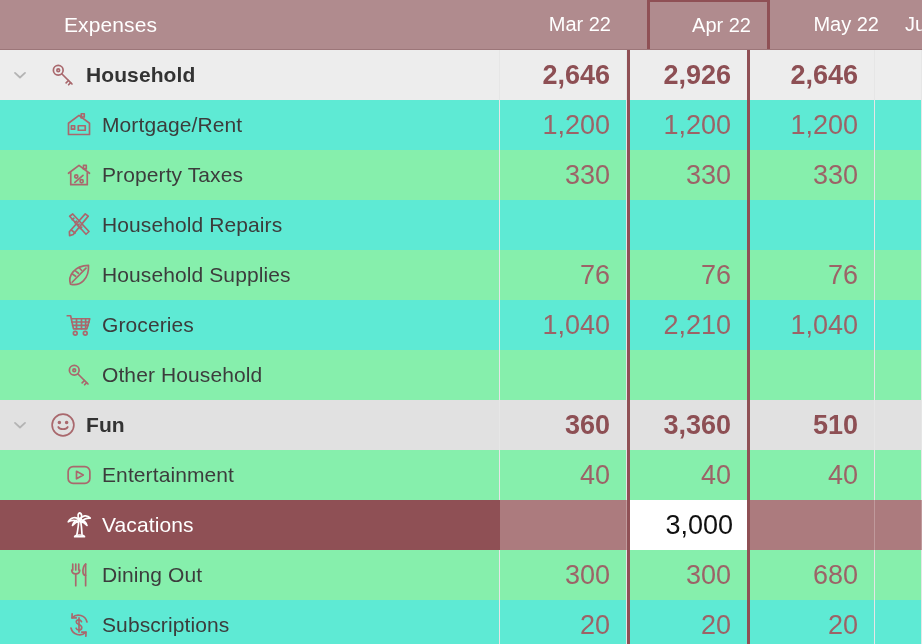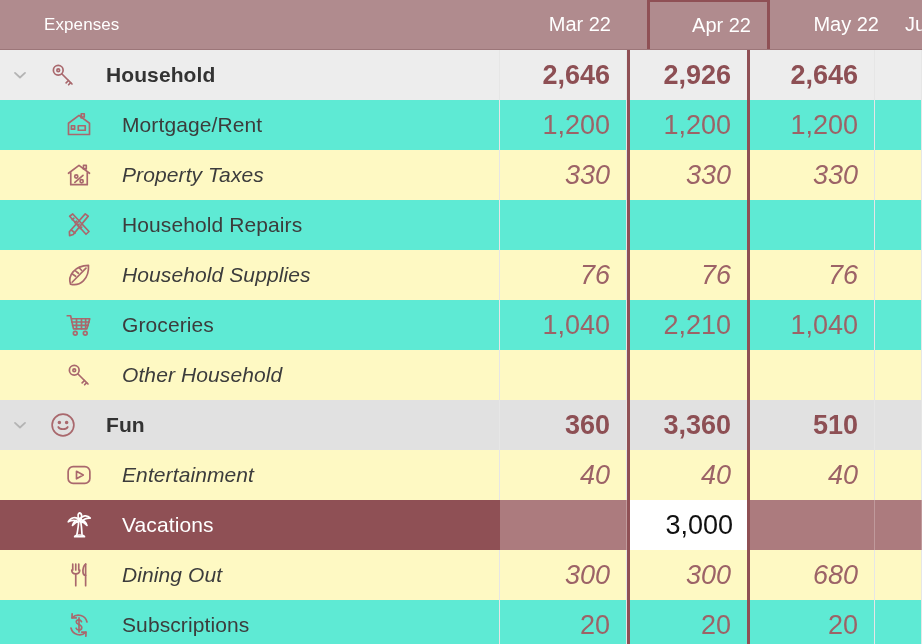--- a/index.html
+++ b/index.html
@@ -32,23 +32,23 @@
     box-sizing: border-box;
     position: relative;
     z-index: 4;
   }
   .hdr-name {
     width: 500px;
     flex: 0 0 500px;
     display: flex;
     align-items: center;
     box-sizing: border-box;
-    padding-left: 44px;
+    padding-left: 64px;
     color: #ffffff;
-    font-size: 17px;
+    font-size: 21px;
     font-weight: 400;
     letter-spacing: .1px;
   }
   .hdr-col {
     flex: 0 0 auto;
     display: flex;
     align-items: center;
     justify-content: flex-end;
     box-sizing: border-box;
     padding-right: 16px;
@@ -67,21 +67,21 @@
   
   .rows {
     position: relative;
   }
   .row {
     display: flex;
     height: 50px;
     box-sizing: border-box;
     position: relative;
   }
-  .row.odd  { background: #fef9c3; font-style: italic; }
+  .row.odd  { background: #86efac; }
   .row.even { background: #5eead4; }
   .row.group { background: #ededed; }
   .row.group.alt { background: #e1e1e1; }
 
   .cell-name {
     width: 500px;
     flex: 0 0 500px;
     display: flex;
     align-items: center;
     box-sizing: border-box;
@@ -106,21 +106,20 @@
     align-items: center;
     justify-content: center;
   }
   .ico svg { display: block; }
 
   .lbl {
     font-size: 21px;
     color: #3c3c3c;
     letter-spacing: .1px;
     white-space: nowrap;
-    margin-left: 20px;
   }
   .row.group .lbl { font-weight: bold; color: #333333; }
   .row.sel .lbl { color: #ffffff; }
 
   
   .spacer { width: 40px; flex: 0 0 40px; }
   .child-pad { width: 16px; flex: 0 0 16px; }
 
   .cell-val {
     flex: 0 0 auto;

